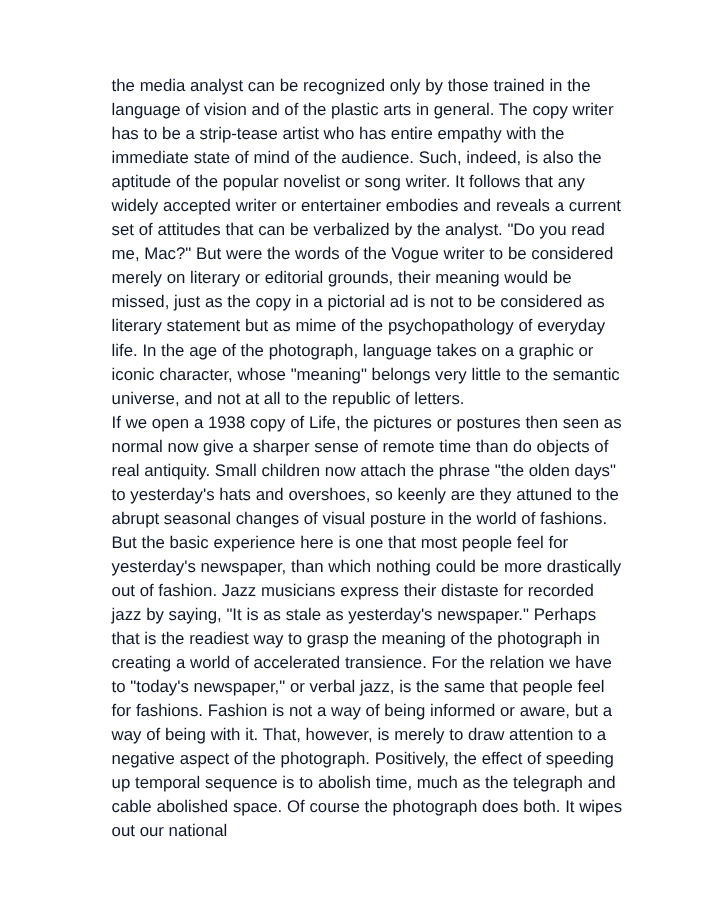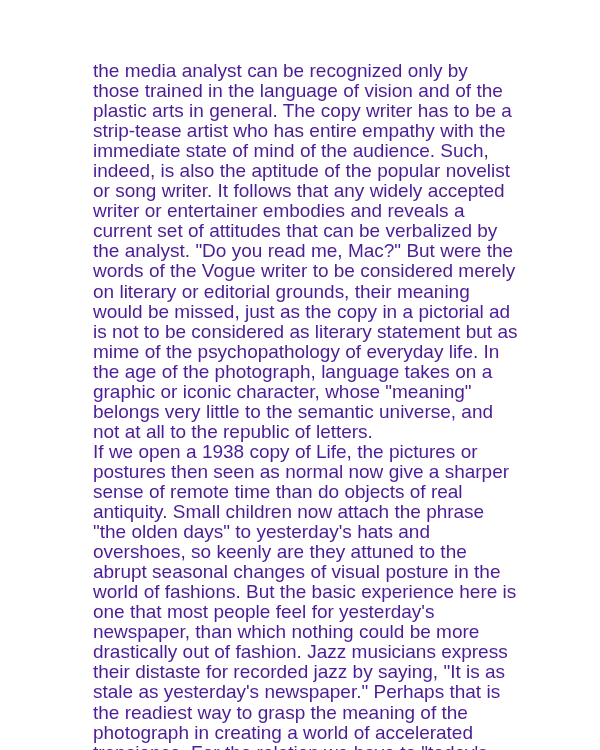--- a/index.html
+++ b/index.html
@@ -22,23 +22,23 @@
   }
   #text-column {
     position: absolute;
     left: 93px;
     top: 61px;
     width: 426px;
   }
   .para {
     margin: 0;
     padding: 0;
-    font-size: 19px;
+    font-size: 14px;
     line-height: 20.05px;
-    color: #4c1d95;
+    color: #0f172a;
     text-align: left;
     letter-spacing: -0.02px;
     word-spacing: 0.1px;
     -webkit-font-smoothing: antialiased;
   }
 </style>
 </head>
 <body>
 
 <div id="page">

